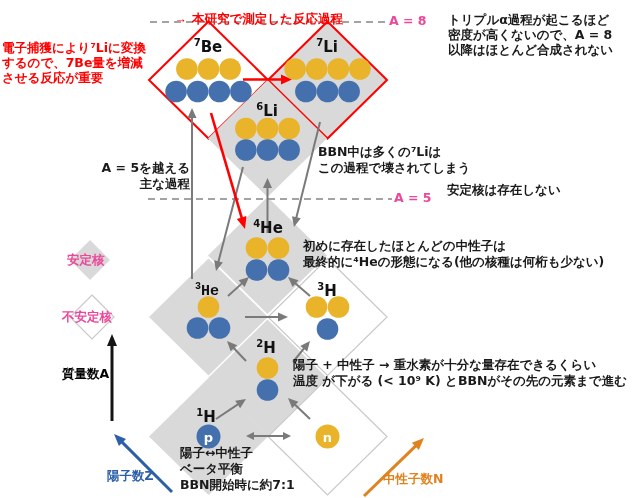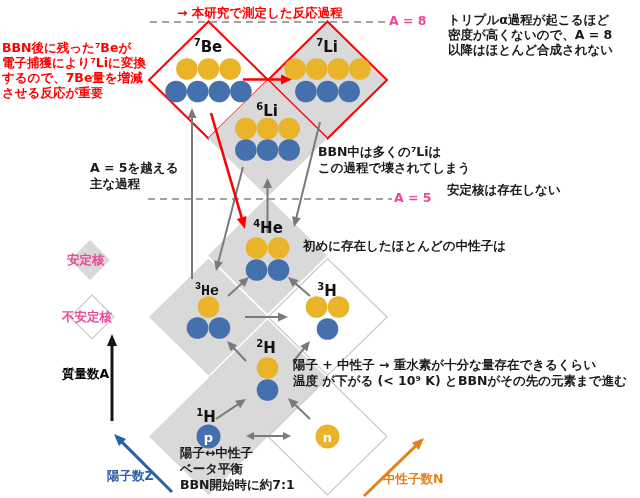--- a/index.html
+++ b/index.html
@@ -102,55 +102,55 @@
       <circle cx="338.5" cy="307" r="10.8" fill="#E9B32A"></circle>
       <circle cx="327.5" cy="329" r="10.8" fill="#4470AD"></circle>
       <circle cx="267.5" cy="368" r="10.8" fill="#E9B32A"></circle>
       <circle cx="267.5" cy="390" r="10.8" fill="#4470AD"></circle>
       <circle cx="208.5" cy="436.5" r="12" fill="#4470AD"></circle>
       <circle cx="327.5" cy="436.5" r="12" fill="#E9B32A"></circle>
       <polygon points="90,240 110,260 90,280 70,260" fill="#D9D9D9" stroke="none" stroke-width="1.2"></polygon>
       <polygon points="92,295 114,317 92,339 70,317" fill="#FFFFFF" stroke="#C9C9C9" stroke-width="1.2"></polygon>
     </svg>
 
-  <div class="txt red" style="left:177px;top:5px;">→ 本研究で測定した反応過程</div>
+  <div class="txt red" style="left:177px;top:13px;font-family:Liberation Mono, monospace;">→ 本研究で測定した反応過程</div>
 
   <div class="txt red" style="left:2px;top:40px;">
-    <div>BBN後に残った⁷Beが</div>
     <div>電子捕獲により⁷Liに変換</div>
     <div>するので、7Be量を増減</div>
     <div>させる反応が重要</div>
   </div>
 
   <div class="txt tight" style="left:448px;top:12px;">
     <div>トリプルα過程が起こるほど</div>
     <div>密度が高くないので、A = 8</div>
     <div>以降はほとんど合成されない</div>
   </div>
 
   <div class="txt gray" style="left:389px;top:13px;">A = 8</div>
 
-  <div class="txt" style="left:90px;top:160px;width:100px;">
+  <div class="txt" style="left:90px;top:160px;width:100px;text-align:right;">
     <div>A = 5を越える</div>
     <div>主な過程</div>
   </div>
 
   <div class="txt" style="left:318px;top:144px;">
     <div>BBN中は多くの⁷Liは</div>
     <div>この過程で壊されてしまう</div>
   </div>
 
   <div class="txt gray" style="left:394px;top:190px;">A = 5</div>
 
   <div class="txt" style="left:447px;top:182px;">
     <div>安定核は存在しない</div>
   </div>
 
   <div class="txt" style="left:303px;top:238px;">
     <div>初めに存在したほとんどの中性子は</div>
+    <div>最終的に⁴Heの形態になる(他の核種は何桁も少ない)</div>
   </div>
 
   <div class="txt" style="left:293px;top:357px;">
     <div>陽子 + 中性子 → 重水素が十分な量存在できるくらい</div>
     <div>温度 が下がる (&lt; 10⁹ K) とBBNがその先の元素まで進む</div>
   </div>
 
   <div class="txt" style="left:180px;top:445px;width:172px;">
     <div>陽子↔中性子</div>
     <div>ベータ平衡</div>

